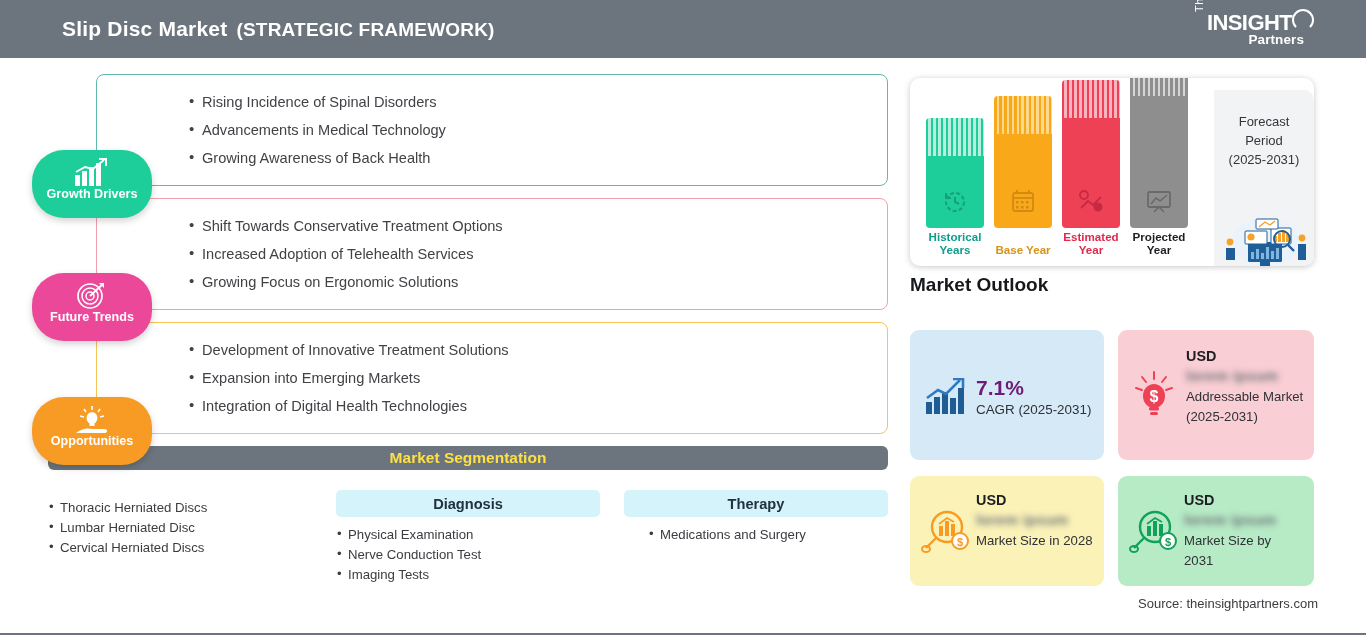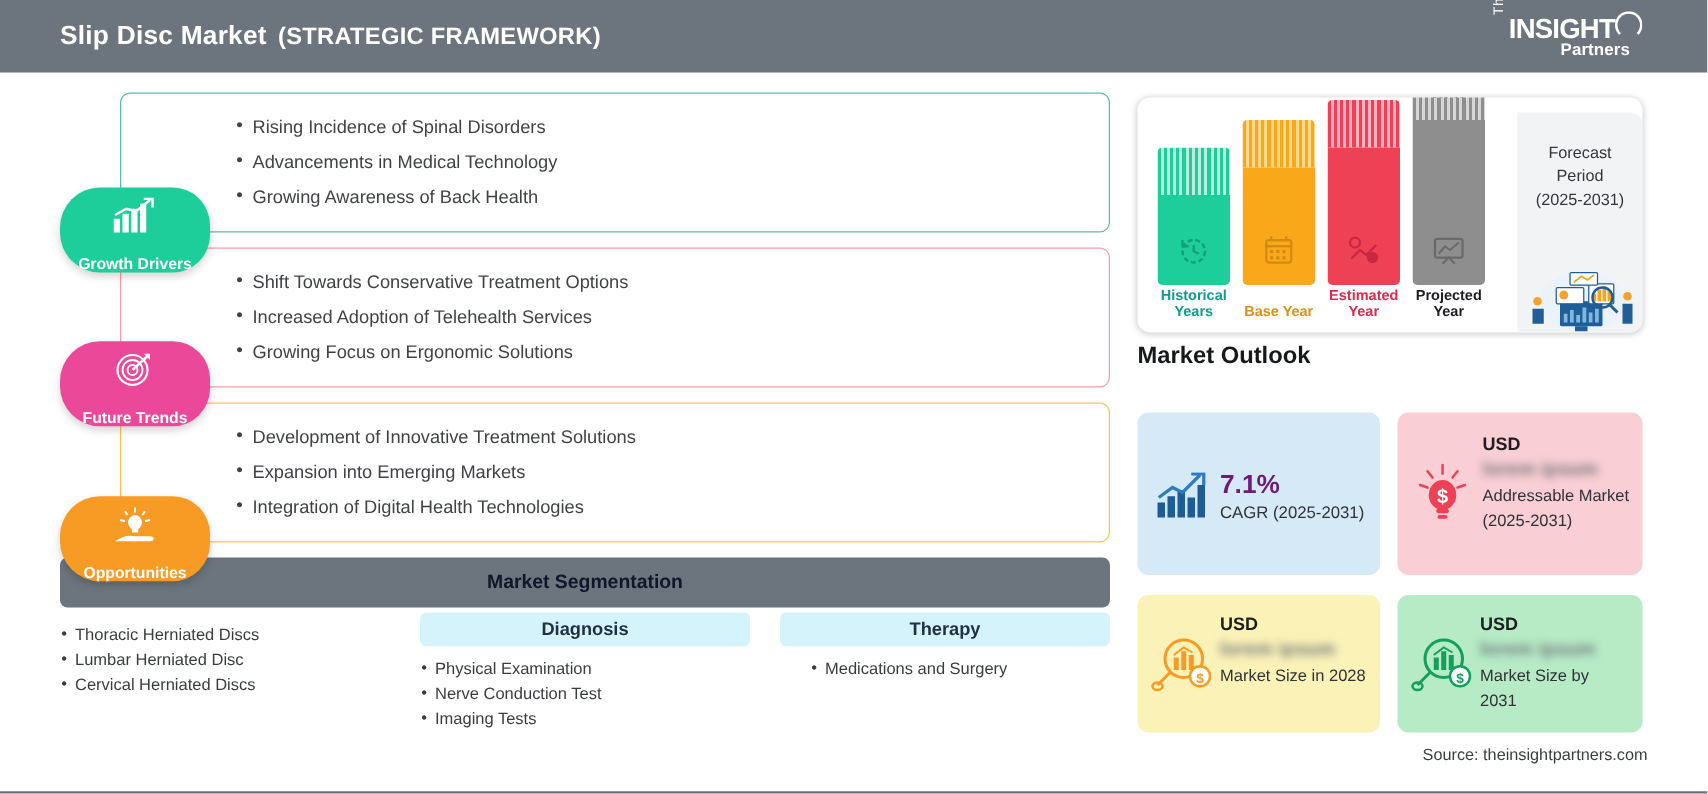--- a/index.html
+++ b/index.html
@@ -9,21 +9,21 @@
     background: #ffffff;
     overflow: hidden;
   }
   .page { position: relative; width: 1366px; height: 635px; background:#fff; border-bottom:2px solid #6b7280; }
 
   
   .header {
     position:absolute; left:0; top:0; width:1366px; height:58px;
     background:#6c757d; display:flex; align-items:center;
   }
-  .header-title-wrap { display:flex; align-items:baseline; gap:9px; margin-left:48px; }
+  .header-title-wrap { display:flex; align-items:baseline; gap:9px; margin-left:62px; }
   .header-title { color:#fff; font-size:21px; font-weight:bold; letter-spacing:.2px; }
   .header-sub { color:#fff; font-size:19px; font-weight:700; letter-spacing:.2px; }
 
   .logo { position:absolute; right:58px; top:9px; width:115px; height:42px; }
   .logo-the { position:absolute; left:0; top:3px; color:#fff; font-size:11px;
               transform:rotate(-90deg); transform-origin:left top; letter-spacing:.5px;}
   .logo-insight { position:absolute; left:14px; top:1px; color:#fff; font-size:22px;
                   font-weight:bold; letter-spacing:-.6px; }
   .logo-partners { position:absolute; right:4px; top:23px; color:#fff; font-size:13.5px;
                    font-weight:bold; letter-spacing:.1px; }
@@ -36,34 +36,34 @@
   .pillar { position:absolute; left:96px; width:792px; border-radius:8px; background:#fff; }
   .pillar.green  { top:16px;  height:112px; border:1.6px solid #5fb9ac; }
   .pillar.red    { top:140px; height:112px; border:1.6px solid #f2a0ab; }
   .pillar.orange { top:264px; height:112px; border:1.6px solid #f6c557; }
 
   .pillar ul { list-style:none; margin:13px 0 0 92px; }
   .pillar li { font-size:14.6px; color:#404246; line-height:28px; position:relative; padding-left:13px; }
   .pillar li:before { content:"•"; position:absolute; left:0; top:-1px; font-size:15px; color:#404246; }
 
   .badge {
-    position:absolute; left:48px; width:120px; height:68px; border-radius:32px 30px 30px 32px;
+    position:absolute; left:32px; width:120px; height:68px; border-radius:32px 30px 30px 32px;
     display:flex; flex-direction:column; align-items:center; justify-content:flex-end;
-    box-shadow:0 3px 7px rgba(0,0,0,.18); z-index:4; padding-bottom:0;
+    box-shadow:0 3px 7px rgba(0,0,0,.18); z-index:4; padding-bottom:17px;
   }
   .badge-green  { top:92px;  background:#1ECE9A; }
   .badge-red    { top:215px; background:#ec4899;align-items:center; }
   .badge-orange { top:339px; background:#F89B24; }
   .badge-label { color:#fff; font-size:12.6px; font-weight:bold; line-height:13px; }
   .badge-icon { position:absolute; top:8px; left:50%; transform:translateX(-50%); }
 
   
   .seg-title {
-    position:absolute; left:48px; top:388px; width:840px; height:40px;
-    background:#6c757d; border-radius:6px; color:#0f172a; font-size:15.5px; font-weight:bold;
+    position:absolute; left:48px; top:388px; width:840px; height:24px;
+    background:#6c757d; border-radius:6px; color:#fde047; font-size:15.5px; font-weight:bold;
     display:flex; align-items:center; justify-content:center;
   }
   .seg-cols { position:absolute; left:48px; top:432px; width:840px; display:flex; gap:24px; }
   .seg-col { width:264px; }
   .seg-head {
     height:27px; background:#D4F3FA; border-radius:5px; color:#22313f;
     font-size:14.6px; font-weight:bold; display:flex; align-items:center; justify-content:center;
   }
   .seg-col ul { list-style:none; margin-top:8px; }
   .seg-col li { font-size:13.2px; color:#3a3c40; line-height:20px; position:relative; padding-left:12px; }

